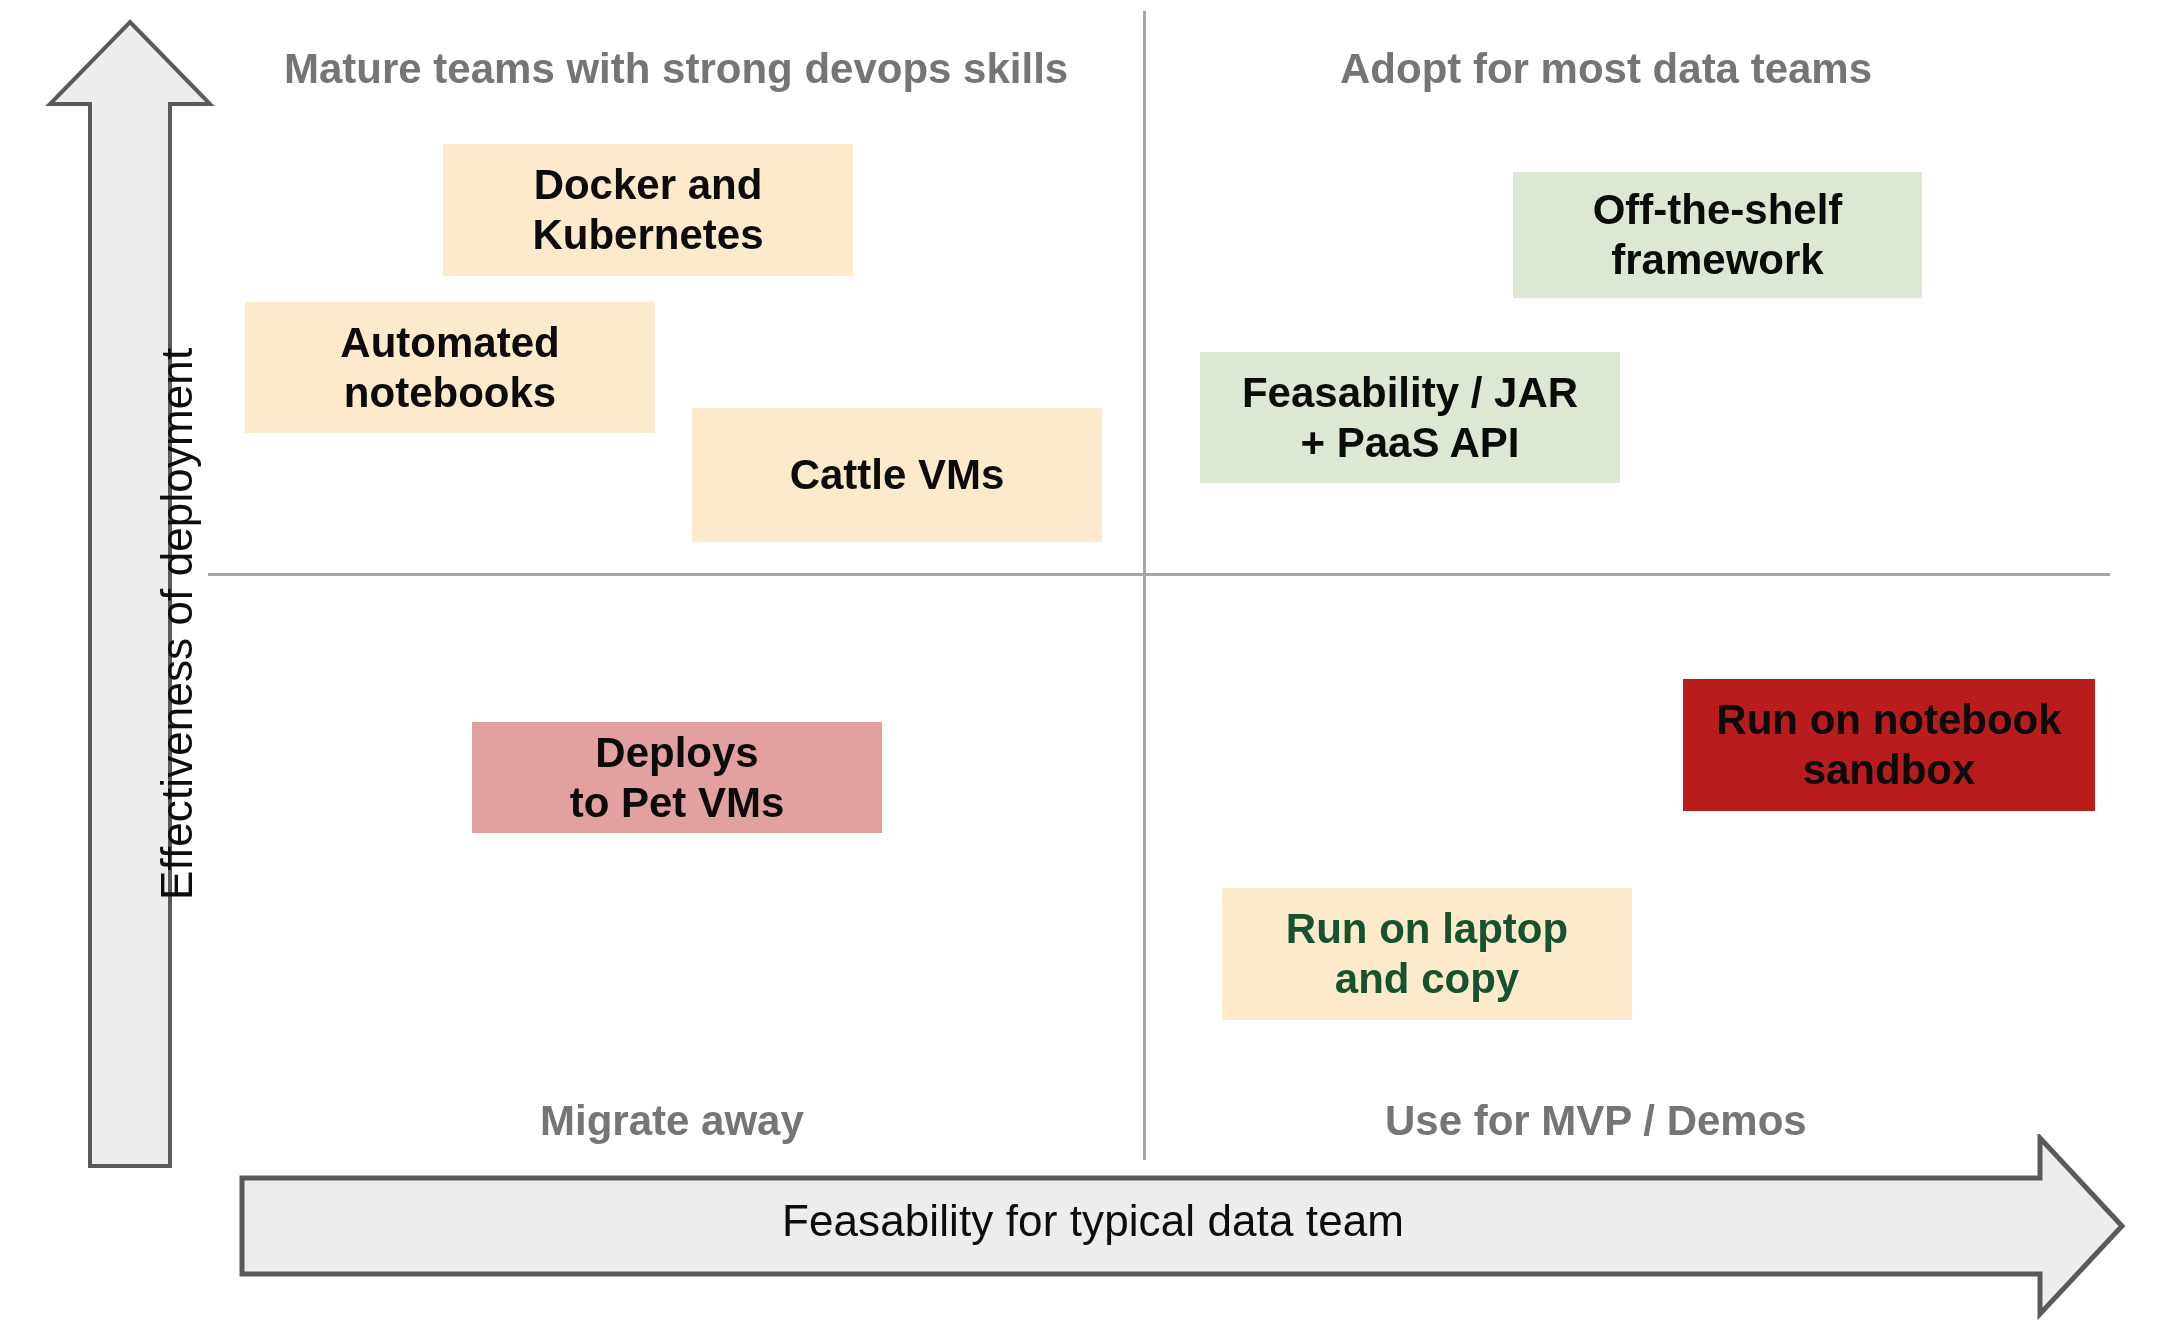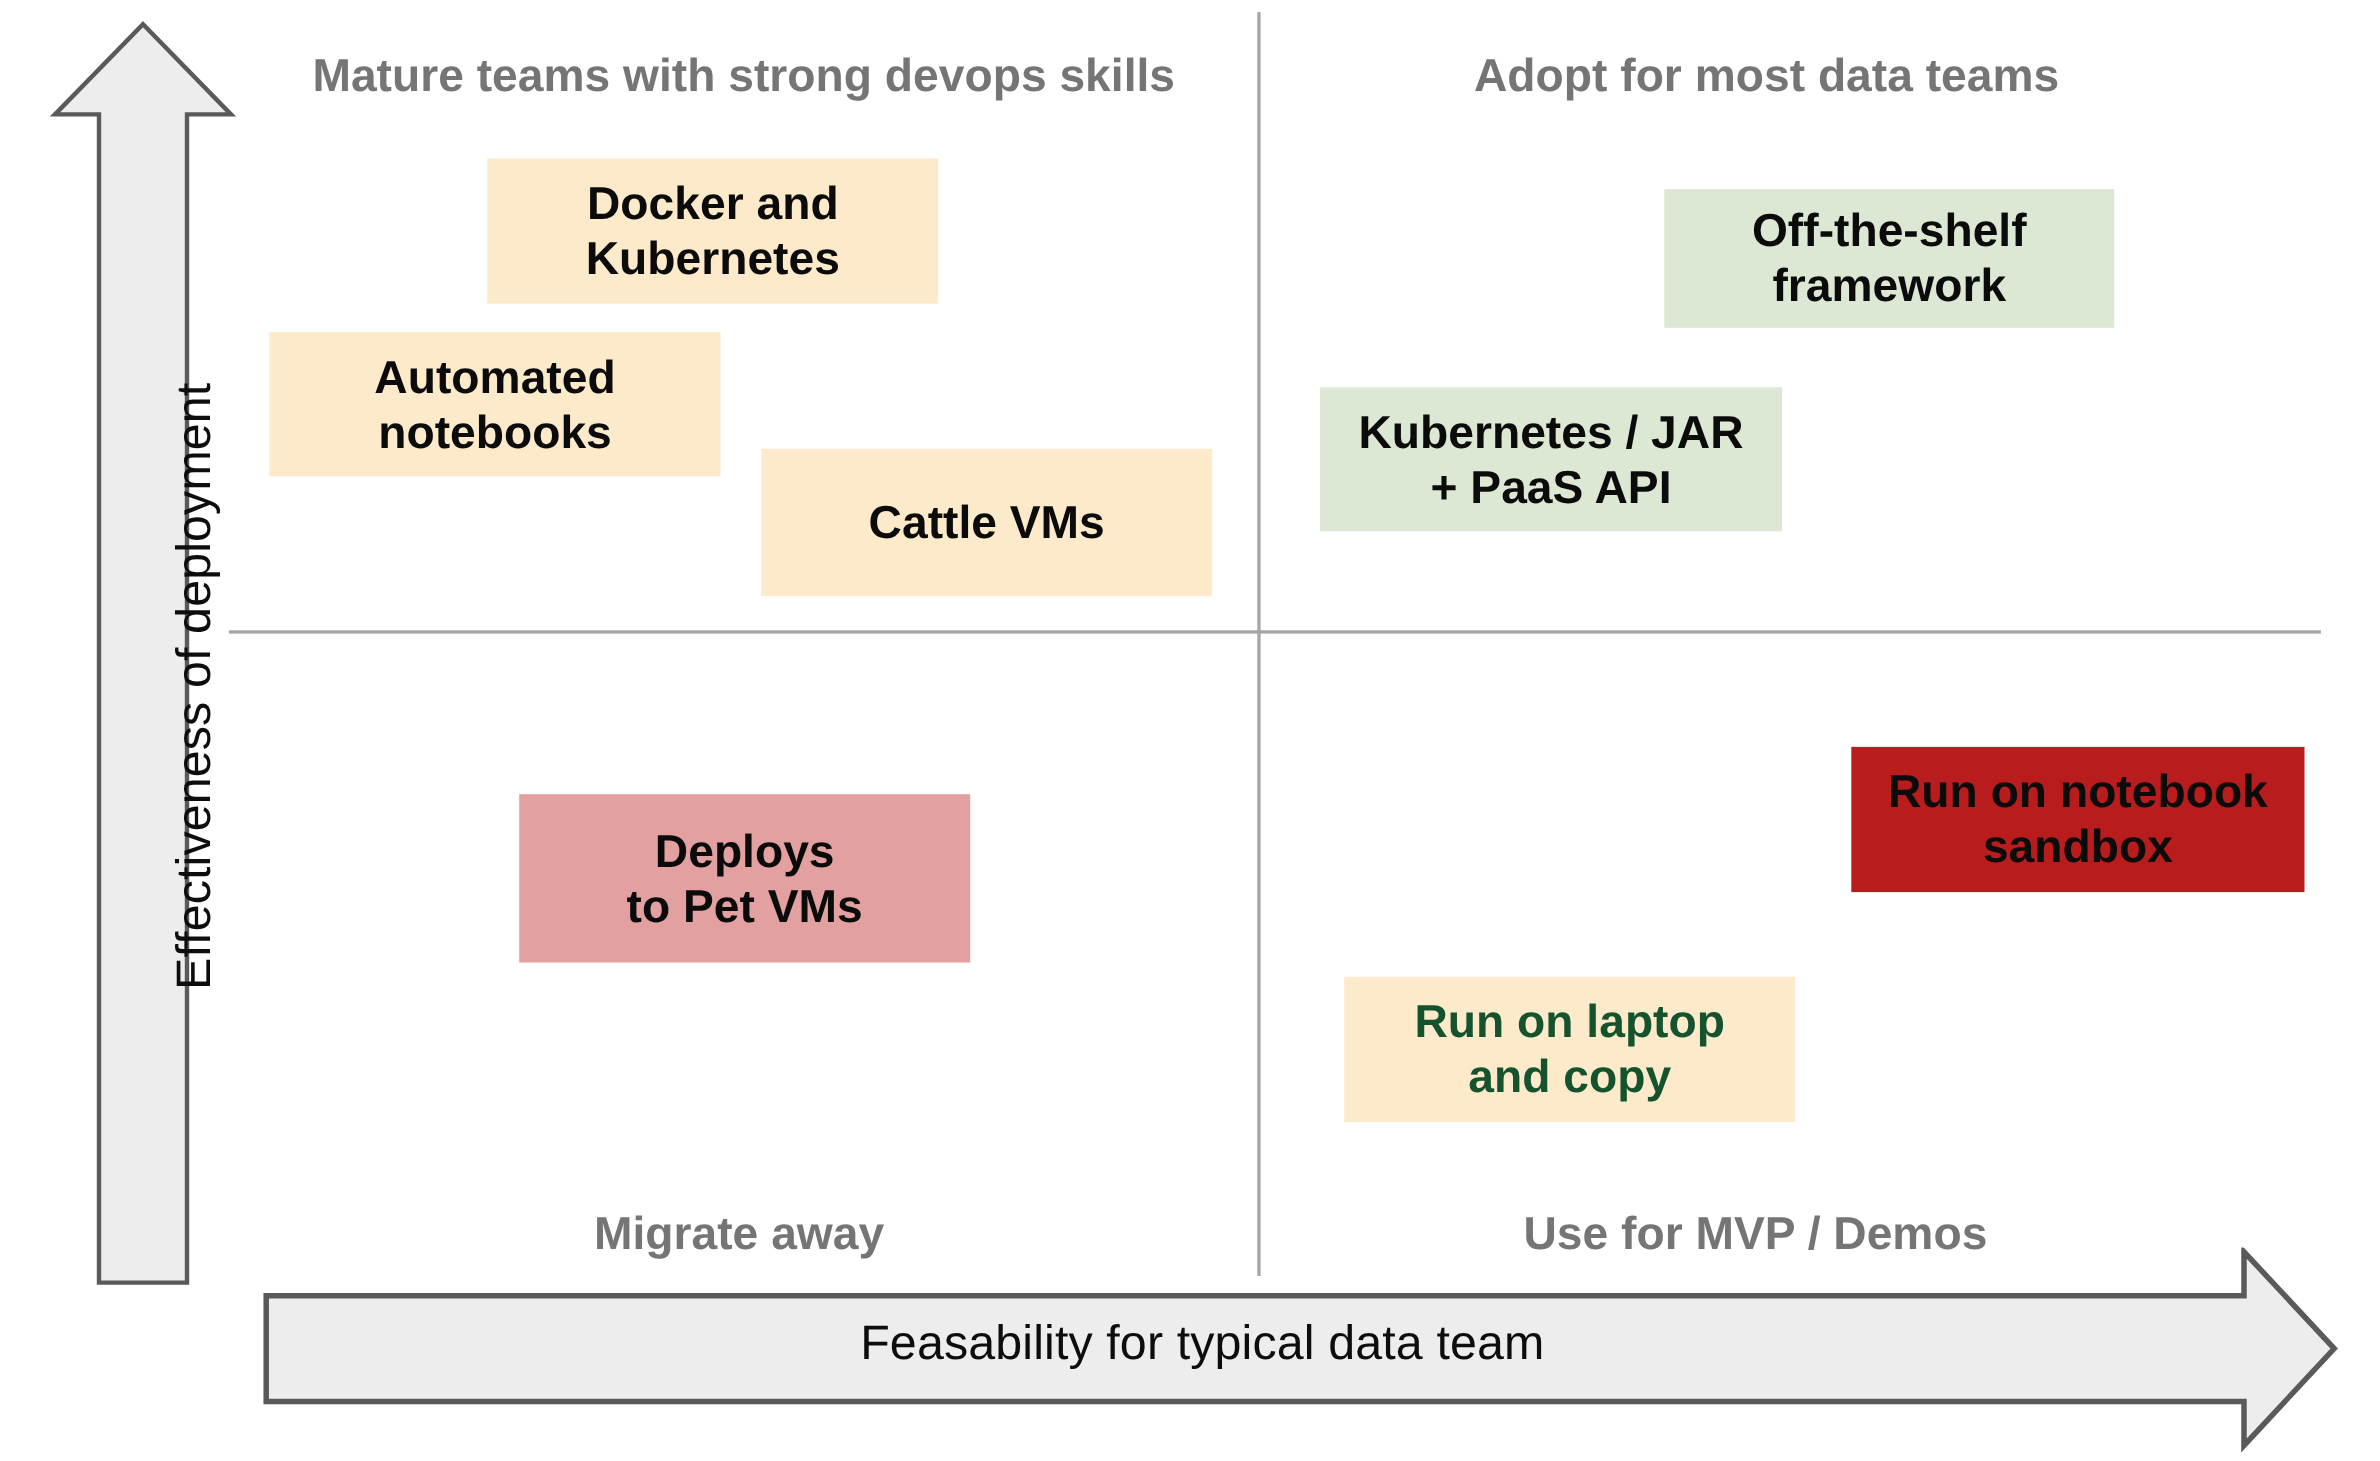--- a/index.html
+++ b/index.html
@@ -135,25 +135,25 @@
         </div>
       </div>
       <div class="item-box" style="left: 1513px; top: 172px; width: 409px; height: 126px; background: rgb(221, 232, 212); color: rgb(11, 11, 11);">
         <div>
           <span>Off-the-shelf</span>
           <span>framework</span>
         </div>
       </div>
       <div class="item-box" style="left: 1200px; top: 352px; width: 420px; height: 131px; background: rgb(221, 232, 212); color: rgb(11, 11, 11);">
         <div>
-          <span>Kubernetes / JAR</span>
+          <span>Feasability / JAR</span>
           <span>+ PaaS API</span>
         </div>
       </div>
-      <div class="item-box" style="left: 472px; top: 722px; width: 410px; height: 153px; background: rgb(226, 160, 160); color: rgb(11, 11, 11);">
+      <div class="item-box" style="left: 472px; top: 722px; width: 410px; height: 111px; background: rgb(226, 160, 160); color: rgb(11, 11, 11);">
         <div>
           <span>Deploys</span>
           <span>to Pet VMs</span>
         </div>
       </div>
       <div class="item-box" style="left: 1683px; top: 679px; width: 412px; height: 132px; background: #b91c1c; color: rgb(11, 11, 11);">
         <div>
           <span>Run on notebook</span>
           <span>sandbox</span>
         </div>

